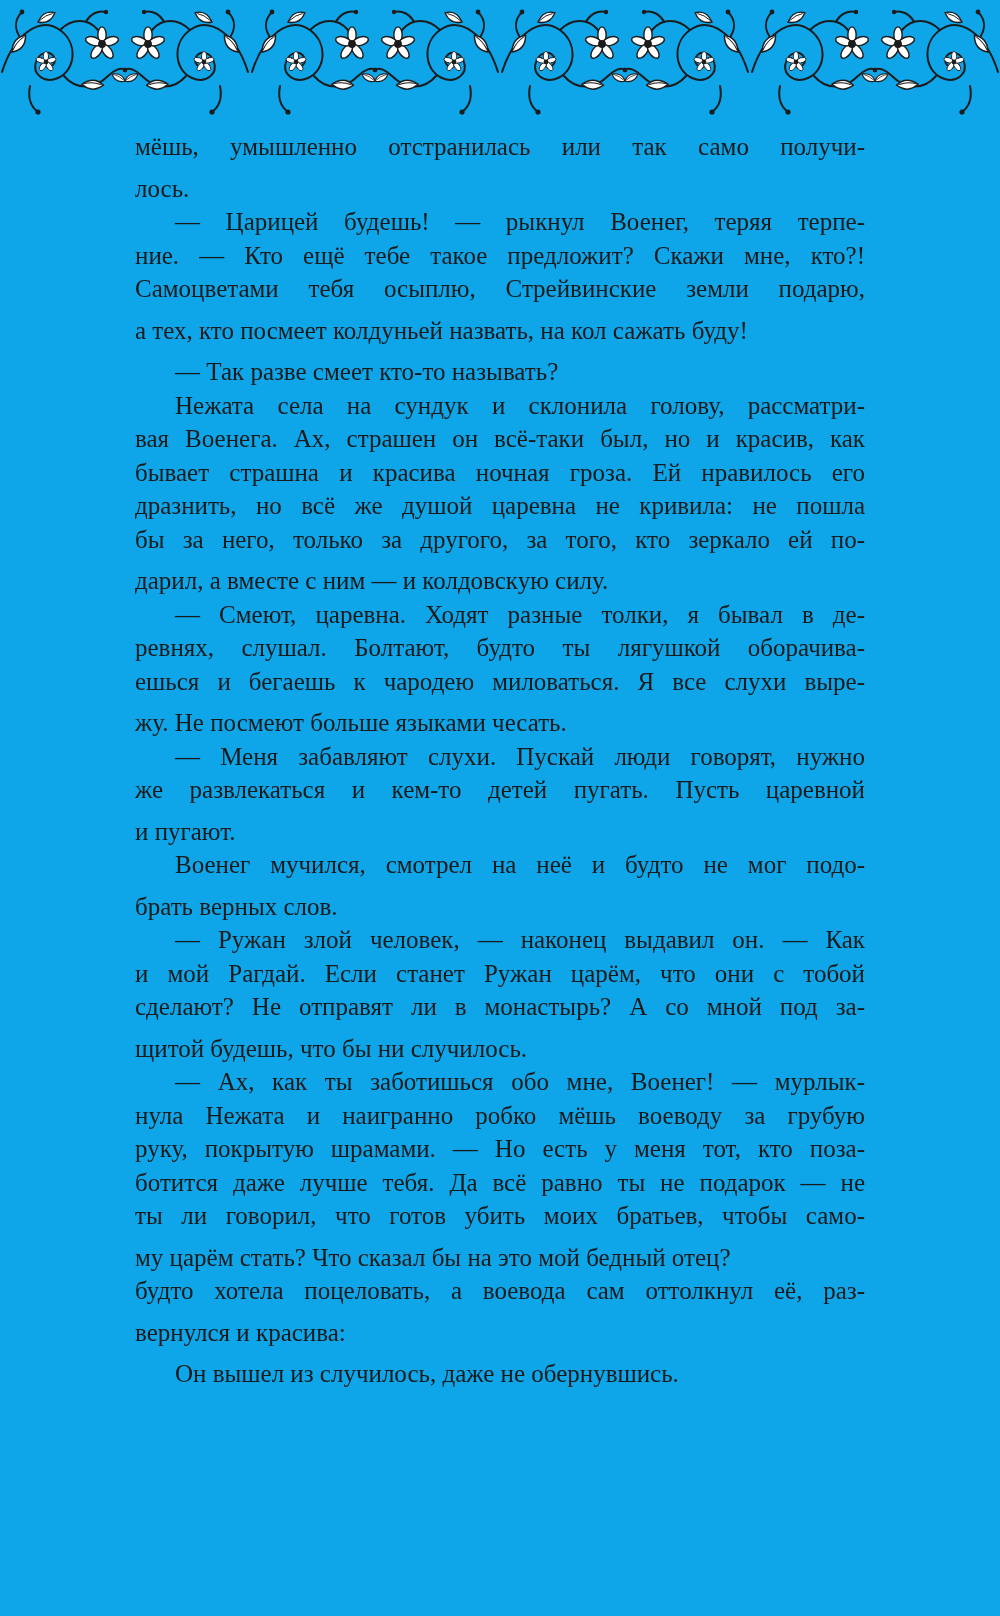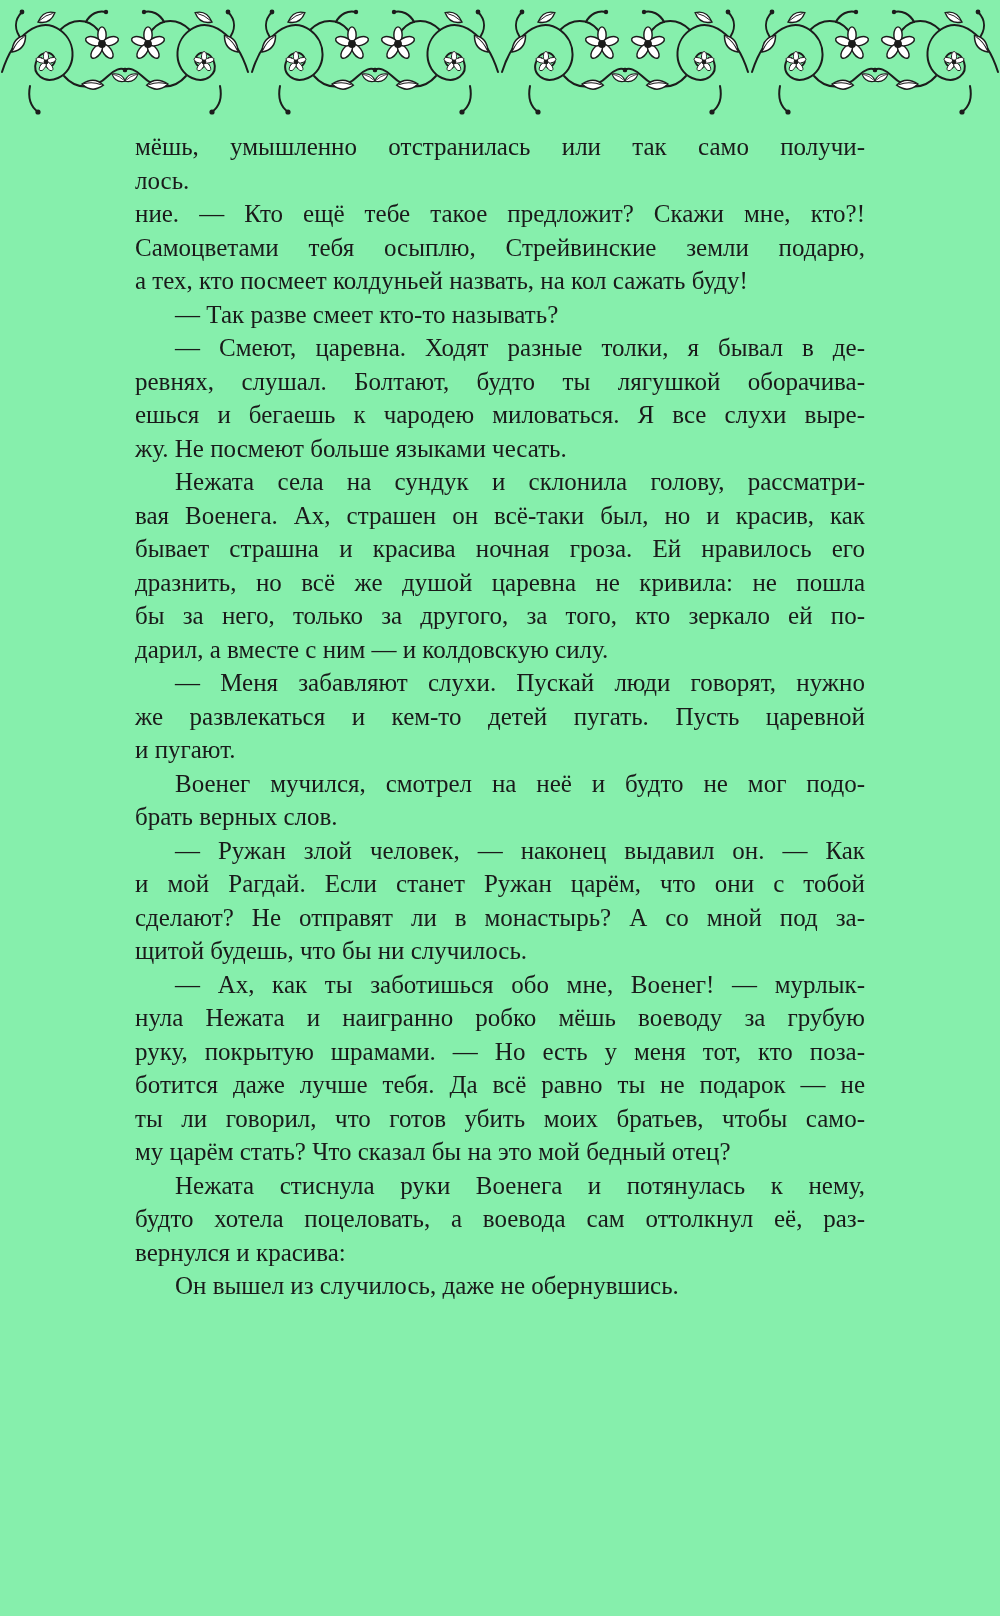--- a/index.html
+++ b/index.html
@@ -5,21 +5,21 @@
   html, body {
     margin: 0;
     padding: 0;
     background: #ffffff;
   }
   .page {
     position: relative;
     width: 1000px;
     height: 1616px;
     margin: 0 auto;
-    background: #86efac;
+    background: #0ea5e9;
     overflow: hidden;
     font-family: "Liberation Serif", "DejaVu Serif", serif;
     color: #1a1a1a;
   }
   .ornament {
     position: absolute;
     top: 0;
     left: 0;
     width: 1000px;
     height: 130px;
@@ -37,20 +37,21 @@
   .paragraph { margin: 0; padding: 0; }
   .line {
     text-align: justify;
     text-align-last: justify;
     white-space: normal;
     hyphens: none;
   }
   .line.last {
     text-align: right;
     text-align-last: left;
+    margin-top: 8px;
   }
   .line.ind {
     text-indent: 40px;
   }
 </style>
 </head>
 <body>
 
 <div class="page">
 
@@ -101,40 +102,41 @@
     <use href="#motif" transform="translate(750,0)"></use>
     <use href="#motif" transform="translate(1000,0) scale(-1,1)"></use>
   </svg>
 
   <div class="text-column">
       <div class="paragraph">
         <div class="line">мёшь, умышленно отстранилась или так само получи-</div>
         <div class="line last">лось.</div>
       </div>
       <div class="paragraph">
+        <div class="line ind">— Царицей будешь! — рыкнул Военег, теряя терпе-</div>
         <div class="line">ние. — Кто ещё тебе такое предложит? Скажи мне, кто?!</div>
         <div class="line">Самоцветами тебя осыплю, Стрейвинские земли подарю,</div>
         <div class="line last">а тех, кто посмеет колдуньей назвать, на кол сажать буду!</div>
       </div>
       <div class="paragraph">
         <div class="line last ind">— Так разве смеет кто-то называть?</div>
       </div>
       <div class="paragraph">
-        <div class="line ind">— Смеют, царевна. Ходят разные толки, я бывал в де-</div>
-        <div class="line">ревнях, слушал. Болтают, будто ты лягушкой оборачива-</div>
-        <div class="line">ешься и бегаешь к чародею миловаться. Я все слухи выре-</div>
-        <div class="line last">жу. Не посмеют больше языками чесать.</div>
-      </div>
-      <div class="paragraph">
         <div class="line ind">Нежата села на сундук и склонила голову, рассматри-</div>
         <div class="line">вая Военега. Ах, страшен он всё-таки был, но и красив, как</div>
         <div class="line">бывает страшна и красива ночная гроза. Ей нравилось его</div>
         <div class="line">дразнить, но всё же душой царевна не кривила: не пошла</div>
         <div class="line">бы за него, только за другого, за того, кто зеркало ей по-</div>
         <div class="line last">дарил, а вместе с ним — и колдовскую силу.</div>
+      </div>
+      <div class="paragraph">
+        <div class="line ind">— Смеют, царевна. Ходят разные толки, я бывал в де-</div>
+        <div class="line">ревнях, слушал. Болтают, будто ты лягушкой оборачива-</div>
+        <div class="line">ешься и бегаешь к чародею миловаться. Я все слухи выре-</div>
+        <div class="line last">жу. Не посмеют больше языками чесать.</div>
       </div>
       <div class="paragraph">
         <div class="line ind">— Меня забавляют слухи. Пускай люди говорят, нужно</div>
         <div class="line">же развлекаться и кем-то детей пугать. Пусть царевной</div>
         <div class="line last">и пугают.</div>
       </div>
       <div class="paragraph">
         <div class="line ind">Военег мучился, смотрел на неё и будто не мог подо-</div>
         <div class="line last">брать верных слов.</div>
       </div>
@@ -146,21 +148,20 @@
       </div>
       <div class="paragraph">
         <div class="line ind">— Ах, как ты заботишься обо мне, Военег! — мурлык-</div>
         <div class="line">нула Нежата и наигранно робко мёшь воеводу за грубую</div>
         <div class="line">руку, покрытую шрамами. — Но есть у меня тот, кто поза-</div>
         <div class="line">ботится даже лучше тебя. Да всё равно ты не подарок — не</div>
         <div class="line">ты ли говорил, что готов убить моих братьев, чтобы само-</div>
         <div class="line last">му царём стать? Что сказал бы на это мой бедный отец?</div>
       </div>
       <div class="paragraph">
-        <div class="line ind">Нежата стиснула руки Военега и потянулась к нему,</div>
         <div class="line">будто хотела поцеловать, а воевода сам оттолкнул её, раз-</div>
         <div class="line last">вернулся и красива:</div>
       </div>
       <div class="paragraph">
         <div class="line last ind">Он вышел из случилось, даже не обернувшись.</div>
       </div>
     </div>
 
 </div>
 

